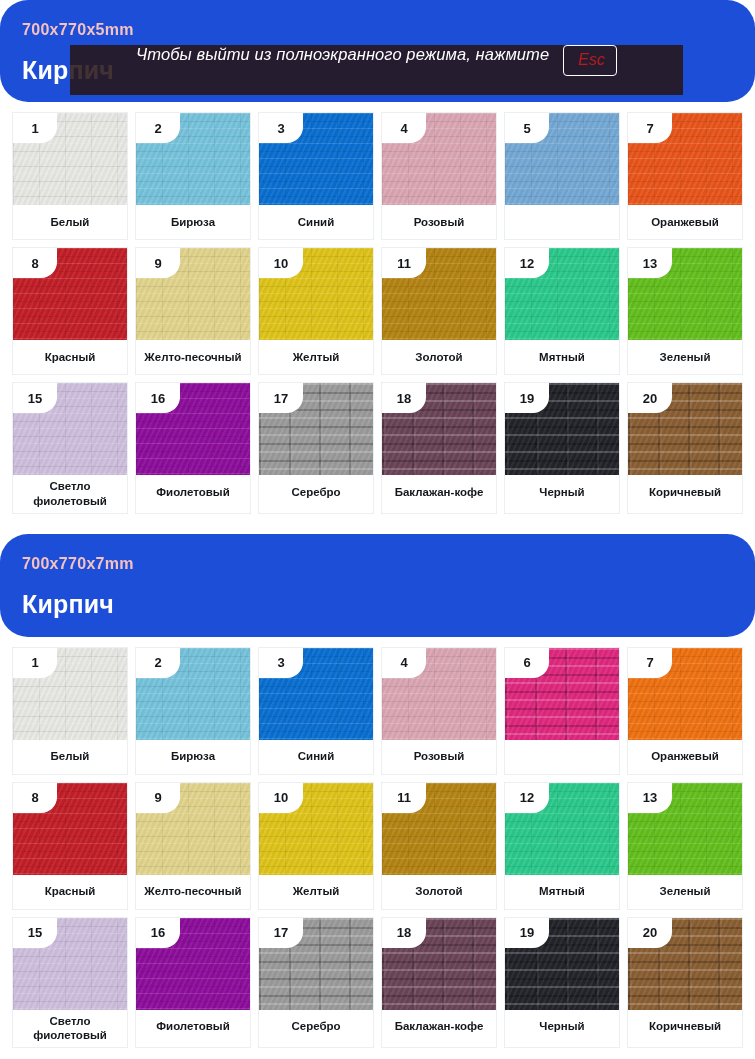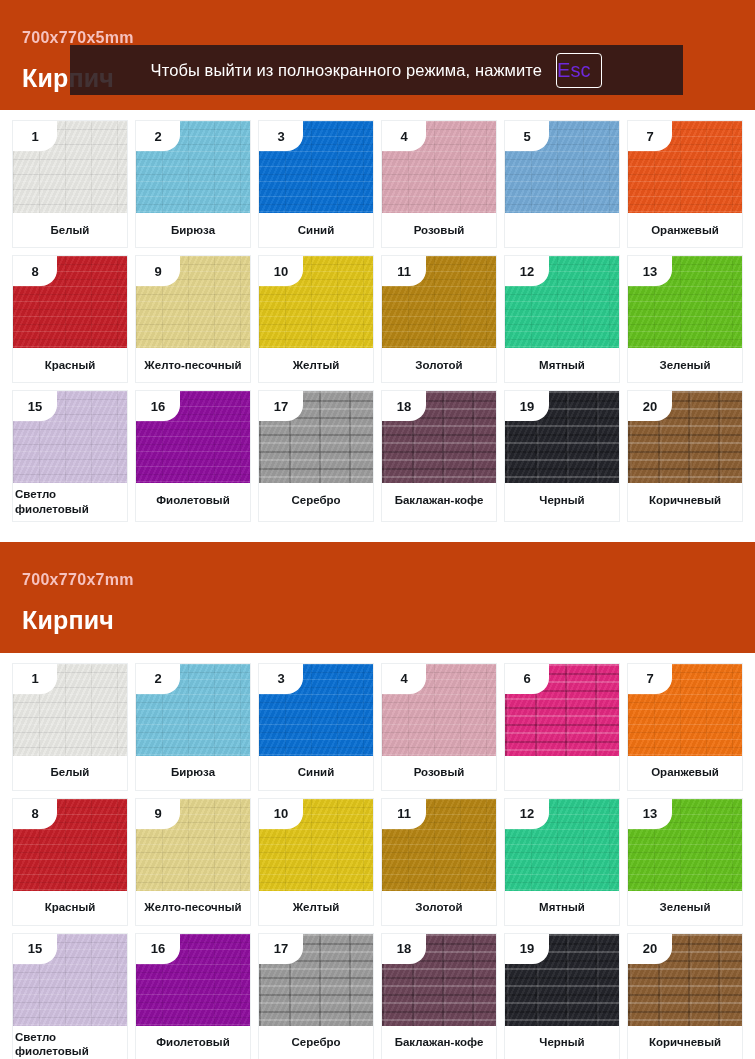--- a/index.html
+++ b/index.html
@@ -18,22 +18,23 @@
     min-height: 1059px;
     background: #ffffff;
     overflow: hidden;
   }
 
   
   .section { position: relative; background: #ffffff; }
   .section + .section { margin-top: 8px; }
 
   .section-header {
-    background: #c2410c;
-    padding: 28px 22px 16px 22px;
+    background: #1d4ed8;
+    padding: 20px 22px 16px 22px;
+    border-radius: 28px;
   }
   .section-size {
     color: #f6c2bf;
     font-size: 16px;
     font-weight: 700;
     letter-spacing: 0.3px;
     line-height: 1.2;
   }
   .section-title {
     color: #ffffff;
@@ -152,58 +153,59 @@
     font-weight: 700;
     color: #14181c;
     z-index: 2;
   }
 
   .swatch-label {
     background: #ffffff;
     color: #14181c;
     font-size: 11.5px;
     font-weight: 700;
-    text-align: left;
+    text-align: center;
     line-height: 1.25;
     padding: 8px 3px 9px 3px;
     min-height: 34px;
     display: flex;
     align-items: center;
     justify-content: center;
   }
   .swatch-label.two-line { padding: 4px 2px 5px 2px; }
 
   
   .fs-toast {
     position: absolute;
     top: 45px;
     left: 70px;
     width: 613px;
     height: 50px;
     background: rgba(40, 22, 24, 0.88);
     display: flex;
-    align-items: center;
+    align-items: flex-start;
     justify-content: center;
     gap: 14px;
     padding: 0 20px;
     z-index: 50;
+    font-style: italic;
   }
   .fs-toast-text {
     color: #ffffff;
     font-size: 16.5px;
     font-weight: 400;
     white-space: nowrap;
     letter-spacing: 0.1px;
   }
   .fs-esc-key {
     border: 1.5px solid #ffffff;
     border-radius: 4px;
-    color: #6d28d9;
-    font-size: 20px;
-    padding: 6px 11px 7px 0;
+    color: #b91c1c;
+    font-size: 16px;
+    padding: 6px 11px 7px 14px;
     line-height: 1;
     background: transparent;
   }
 </style>
 </head>
 <body>
 
 <div class="page">
 
   <div id="sections-root">

